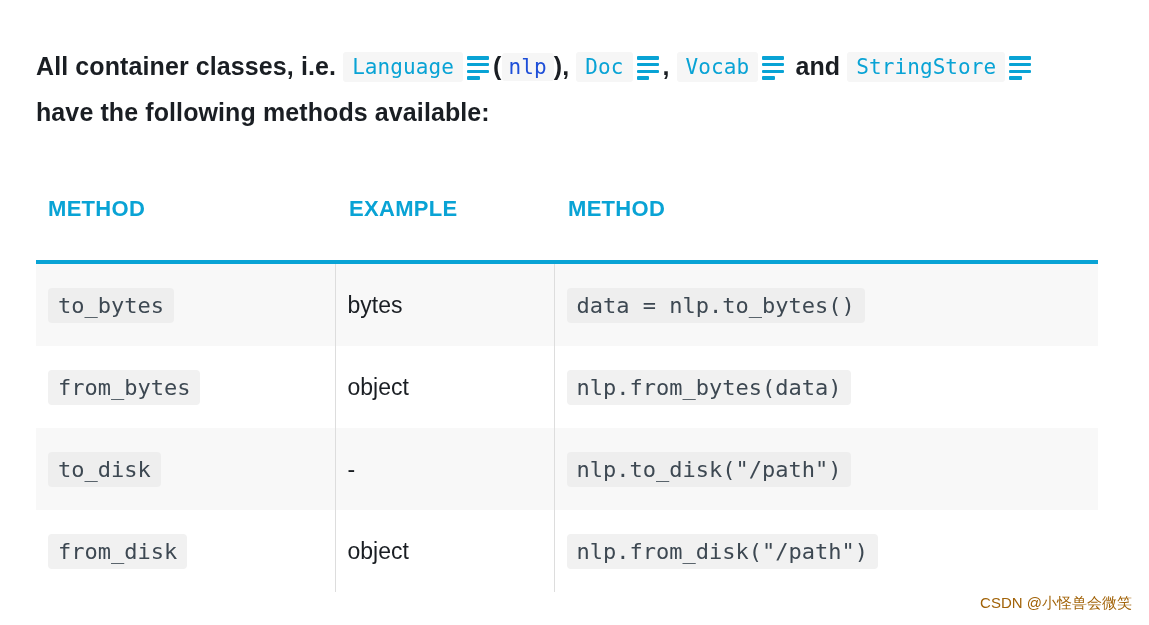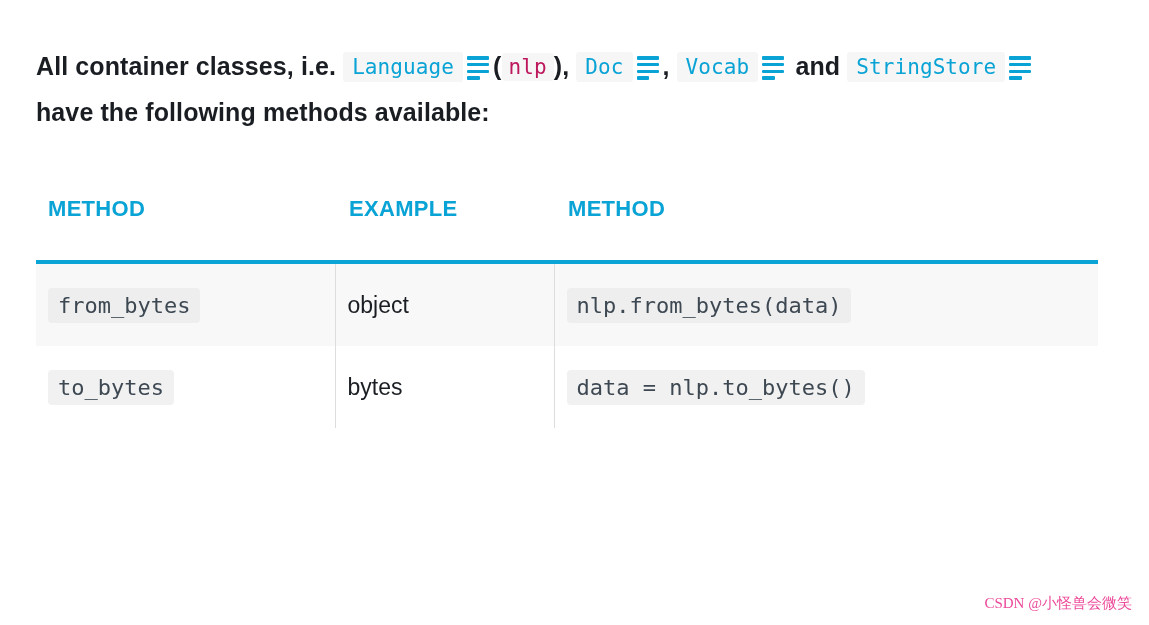--- a/index.html
+++ b/index.html
@@ -30,21 +30,21 @@
   #intro .w {
     white-space: nowrap;
     font-weight: bold;
   }
 
   
   .code-chip {
     font-family: "DejaVu Sans Mono", monospace;
     font-size: 21px;
     background: #f6f6f6;
-    color: #be185d;
+    color: #1d4ed8;
     padding: 2px 7px;
     border-radius: 3px;
     vertical-align: 1px;
     margin-top: 12px;
   }
   
   .code-link {
     font-family: "DejaVu Sans Mono", monospace;
     font-size: 21px;
     background: #f6f6f6;
@@ -139,22 +139,22 @@
     font-size: 23px;
     color: #1a1e23;
   }
 
   
   #watermark {
     position: absolute;
     right: 17px;
     bottom: 12px;
     font-size: 15px;
-    color: #ec4899;
-    font-family: Liberation Serif, serif;
+    color: #a16207;
+    font-family: Liberation Sans, sans-serif;
     white-space: nowrap;
   }
 </style>
 </head>
 <body>
 
 <div id="intro">
   <span class="w">All container classes, i.e.</span>
   <a class="code-link" href="#">Language</a><span class="doc-icon"><i></i><i></i><i></i><i></i></span><span class="w">(</span><span class="code-chip">nlp</span><span class="w">),</span>
   <a class="code-link" href="#">Doc</a><span class="doc-icon"><i></i><i></i><i></i><i></i></span><span class="w">,</span>
@@ -167,25 +167,35 @@
 <table id="methods-table">
   <thead>
     <tr>
       <th>METHOD</th>
       <th>EXAMPLE</th>
       <th>METHOD</th>
     </tr>
   </thead>
   <tbody>
     <tr>
+      <td><span class="cell-code">to_bytes</span></td>
+      <td><span class="cell-plain">bytes</span></td>
+      <td><span class="cell-code">data = nlp.to_bytes()</span></td>
+    </tr>
+    <tr>
       <td><span class="cell-code">from_bytes</span></td>
       <td><span class="cell-plain">object</span></td>
       <td><span class="cell-code">nlp.from_bytes(data)</span></td>
     </tr>
     <tr>
-      <td><span class="cell-code">to_bytes</span></td>
-      <td><span class="cell-plain">bytes</span></td>
-      <td><span class="cell-code">data = nlp.to_bytes()</span></td>
+      <td><span class="cell-code">to_disk</span></td>
+      <td><span class="cell-plain">-</span></td>
+      <td><span class="cell-code">nlp.to_disk("/path")</span></td>
+    </tr>
+    <tr>
+      <td><span class="cell-code">from_disk</span></td>
+      <td><span class="cell-plain">object</span></td>
+      <td><span class="cell-code">nlp.from_disk("/path")</span></td>
     </tr>
   </tbody>
 </table>
 
 <div id="watermark">CSDN @小怪兽会微笑</div>
 
 </body></html>

